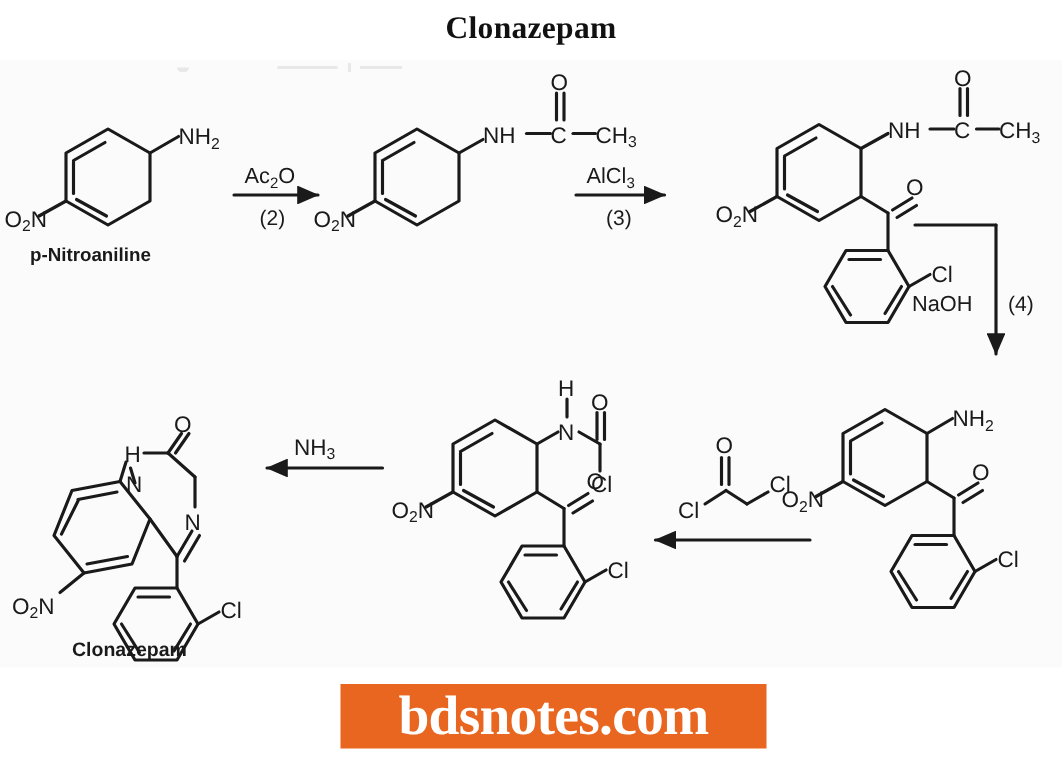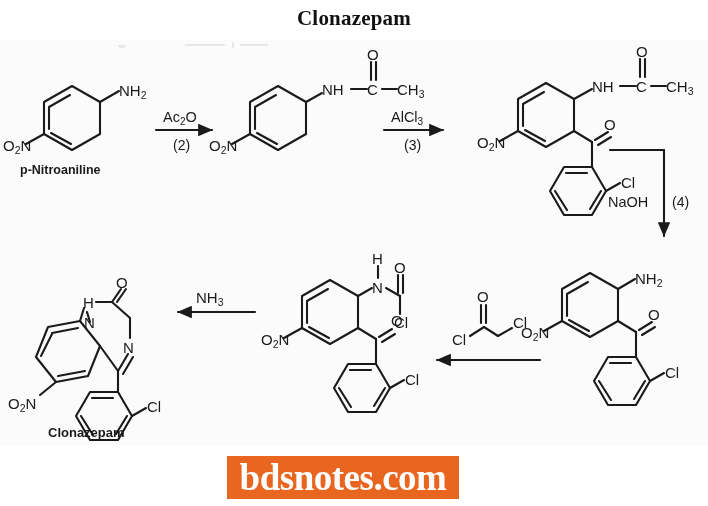--- a/index.html
+++ b/index.html
@@ -36,21 +36,21 @@
   }
   #scheme-svg {
     position: absolute;
     top: 0;
     left: 0;
   }
   #watermark {
     position: absolute;
     left: 227px;
     top: 456px;
-    width: 232px;
+    width: 284px;
     height: 43px;
     background: #e8661f;
     display: flex;
     align-items: center;
     justify-content: center;
   }
   #watermark-text {
     font-family: "Liberation Serif", serif;
     font-weight: bold;
     font-size: 37px;

